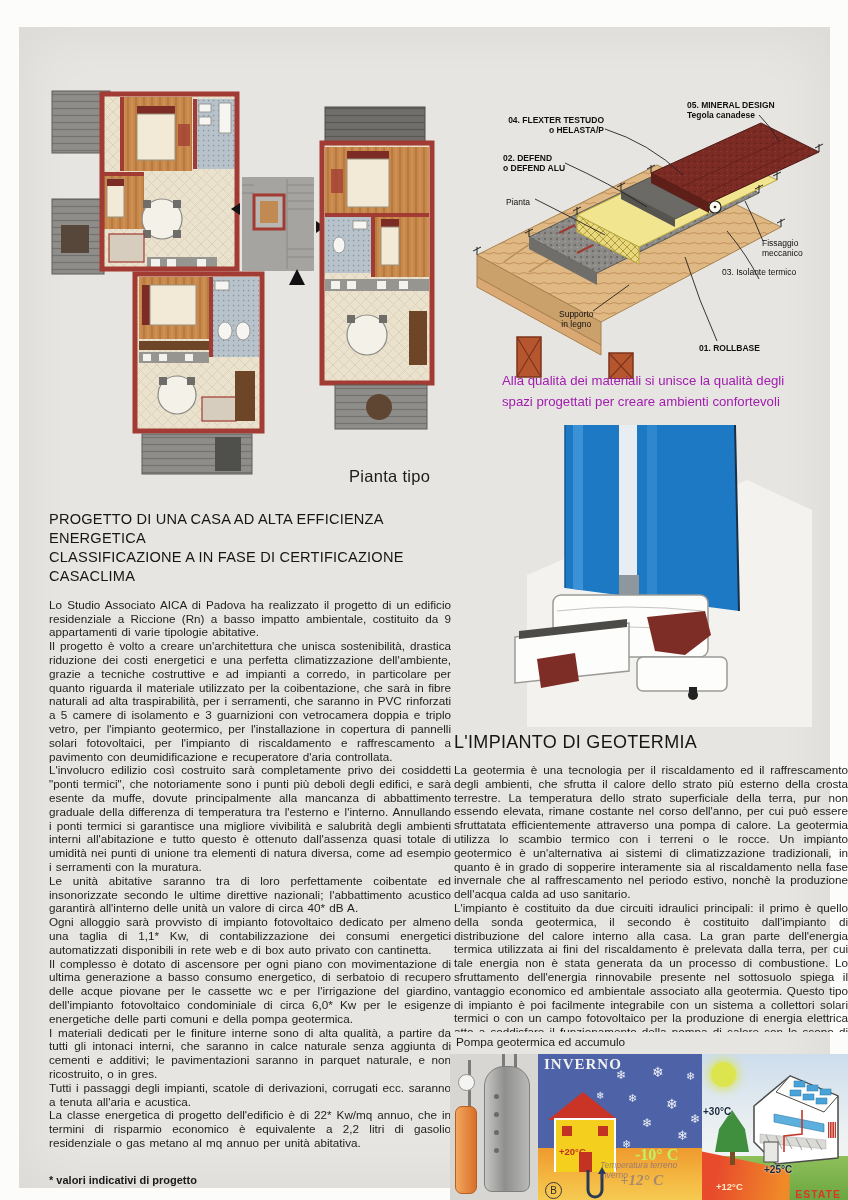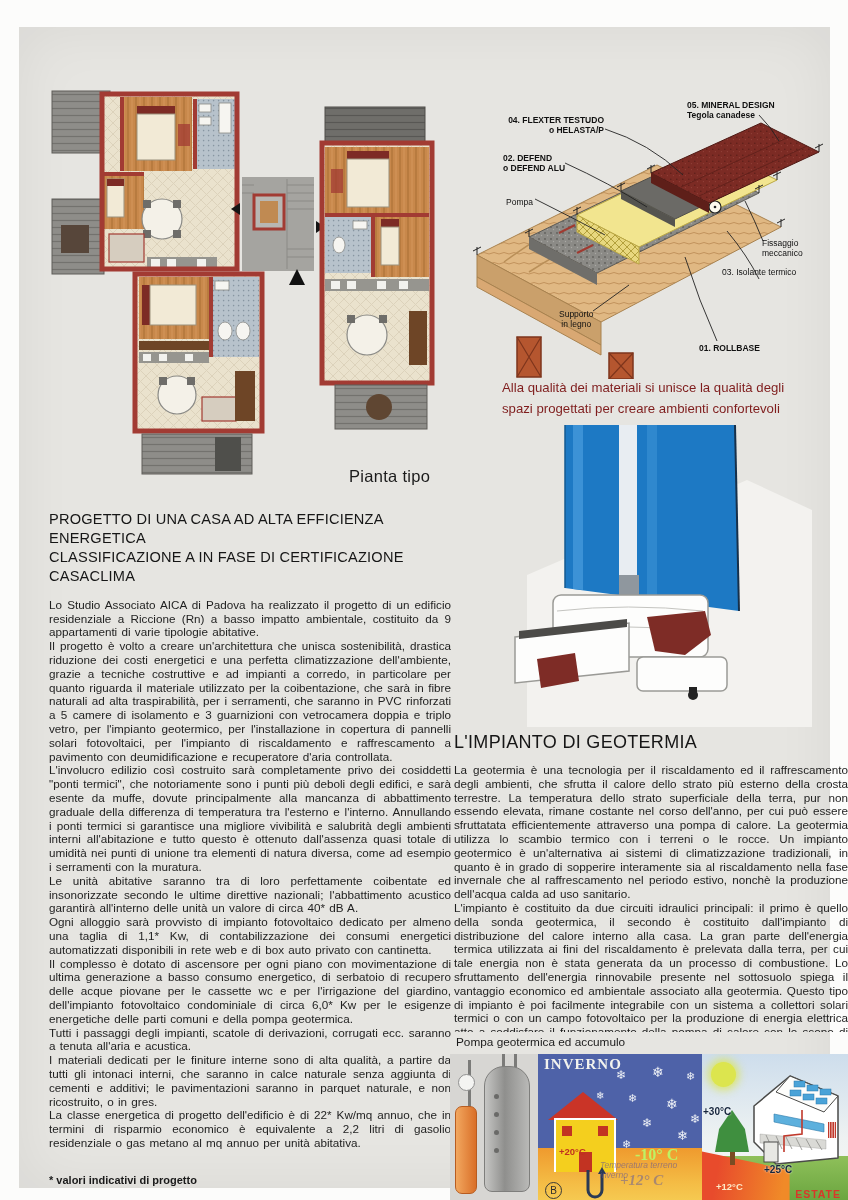--- a/index.html
+++ b/index.html
@@ -16,21 +16,21 @@
   .rlabel{position:absolute;font-size:8.5px;line-height:1.2;color:#111;}
   .rlabel.b{font-weight:bold;}
   .lbl-04{left:25px;top:28px;width:120px;text-align:right;}
   .lbl-02{left:44px;top:66px;}
   .lbl-chiodi{left:47px;top:110px;}
   .lbl-05{left:228px;top:13px;}
   .lbl-fiss{left:303px;top:151px;}
   .lbl-03{left:263px;top:180px;}
   .lbl-supp{left:100px;top:222px;text-align:center;}
   .lbl-01{left:240px;top:256px;}
-  .materials-caption{position:absolute;left:483px;top:350px;width:335px;font-size:13.2px;line-height:1.6;color:#7f1d1d;}
+  .materials-caption{position:absolute;left:483px;top:343px;width:335px;font-size:13.2px;line-height:1.6;color:#a21caf;}
   
   .window-area{position:absolute;left:478px;top:398px;width:315px;height:302px;}
   
   .left-col{position:absolute;left:30px;top:483px;width:402px;height:655px;overflow:hidden;}
   .left-col h1{margin:0 0 12px 0;font-size:14.6px;font-weight:normal;line-height:1.3;letter-spacing:.2px;color:#161616;}
   .bodytext p{margin:0;font-size:11.7px;line-height:1.18;text-align:justify;word-spacing:1px;color:#1e1e1e;}
   .bodytext p.gap{margin-top:15px;}
   .footnote{position:absolute;left:30px;top:1147px;font-size:11px;font-weight:bold;color:#1a1a1a;}
   
   .right-col{position:absolute;left:435px;top:705px;width:394px;height:300px;overflow:hidden;}
@@ -301,21 +301,21 @@
         </g>
       </svg>
       <div class="rlabel b lbl-04">
         <div>04. FLEXTER TESTUDO</div>
         <div>o HELASTA/P</div>
       </div>
       <div class="rlabel b lbl-02">
         <div>02. DEFEND</div>
         <div>o DEFEND ALU</div>
       </div>
-      <div class="rlabel lbl-chiodi">Pompa</div>
+      <div class="rlabel lbl-chiodi">Pianta</div>
       <div class="rlabel b lbl-05">
         <div>05. MINERAL DESIGN</div>
         <div>Tegola canadese</div>
       </div>
       <div class="rlabel lbl-fiss">
         <div>Fissaggio</div>
         <div>meccanico</div>
       </div>
       <div class="rlabel lbl-03">03. Isolante termico</div>
       <div class="rlabel lbl-supp">
@@ -358,22 +358,22 @@
         <span>PROGETTO DI UNA CASA AD ALTA EFFICIENZA ENERGETICA</span><br>
         <span>CLASSIFICAZIONE A IN FASE DI CERTIFICAZIONE CASACLIMA</span>
       </h1>
       <div class="bodytext">
         <p>Lo Studio Associato AICA di Padova ha realizzato il progetto di un edificio residenziale a Riccione (Rn) a basso impatto ambientale, costituito da 9 appartamenti  di varie tipologie abitative.</p>
         <p>Il progetto è volto a creare un'architettura che unisca sostenibilità, drastica riduzione dei costi energetici e una perfetta climatizzazione dell'ambiente, grazie a tecniche costruttive e ad impianti a corredo, in particolare per quanto riguarda il materiale  utilizzato per la coibentazione, che sarà in fibre naturali ad alta traspirabilità, per i serramenti, che saranno in PVC rinforzati a 5 camere di isolamento e 3 guarnizioni con vetrocamera doppia e triplo vetro, per l'impianto geotermico, per l'installazione in copertura di pannelli solari fotovoltaici, per l'impianto di riscaldamento e raffrescamento a pavimento con deumidificazione e recuperatore d'aria controllata.</p>
         <p>L'involucro edilizio così costruito sarà completamente privo dei cosiddetti "ponti termici", che notoriamente sono i punti più deboli degli edifici, e sarà esente da muffe, dovute principalmente alla mancanza di abbattimento graduale della differenza di temperatura tra l'esterno e l'interno. Annullando i ponti termici si garantisce una migliore vivibilità e salubrità degli ambienti interni all'abitazione e tutto questo è ottenuto dall'assenza quasi totale di umidità nei punti di unione tra elementi di natura diversa, come ad esempio i serramenti con la muratura.</p>
         <p>Le unità abitative saranno tra di loro perfettamente coibentate ed insonorizzate secondo le ultime direttive nazionali; l'abbattimento acustico garantirà all'interno delle unità un valore di circa 40* dB A.</p>
         <p>Ogni alloggio sarà provvisto di impianto fotovoltaico dedicato per almeno una taglia di 1,1* Kw, di contabilizzazione dei consumi energetici automatizzati disponibili in rete web e di box auto privato con cantinetta.</p>
         <p>Il complesso è dotato di ascensore per ogni piano con movimentazione di ultima generazione a basso consumo energetico, di serbatoio di recupero delle acque piovane per le cassette wc e per l'irrigazione del giardino, dell'impianto fotovoltaico condominiale di circa 6,0* Kw per le esigenze energetiche delle parti comuni e della pompa geotermica.</p>
+        <p>I materiali dedicati per le finiture interne sono di alta qualità, a partire da tutti gli intonaci interni, che saranno in calce naturale senza aggiunta di cementi e additivi; le pavimentazioni saranno in parquet naturale, e non ricostruito, o in gres.</p>
         <p>Tutti i passaggi degli impianti, scatole di derivazioni, corrugati ecc. saranno a tenuta all'aria e acustica.</p>
-        <p>I materiali dedicati per le finiture interne sono di alta qualità, a partire da tutti gli intonaci interni, che saranno in calce naturale senza aggiunta di cementi e additivi; le pavimentazioni saranno in parquet naturale, e non ricostruito, o in gres.</p>
         <p>La classe energetica di progetto dell'edificio è di 22* Kw/mq annuo, che in termini di risparmio economico è equivalente a 2,2 litri di gasolio residenziale o gas metano al mq annuo per unità abitativa.</p>
         <p class="gap">Le dimensioni degli appartamenti variano dai 66* mq. ai 74* mq. esclusi i box auto e le cantinette, che hanno superfici diverse a seconda della scelta.</p>
 
       </div>
     </div>
     <div class="footnote">* valori indicativi di progetto</div>
 
     <div class="right-col">
       <h2>L'IMPIANTO DI GEOTERMIA</h2>
       <div class="bodytext">

